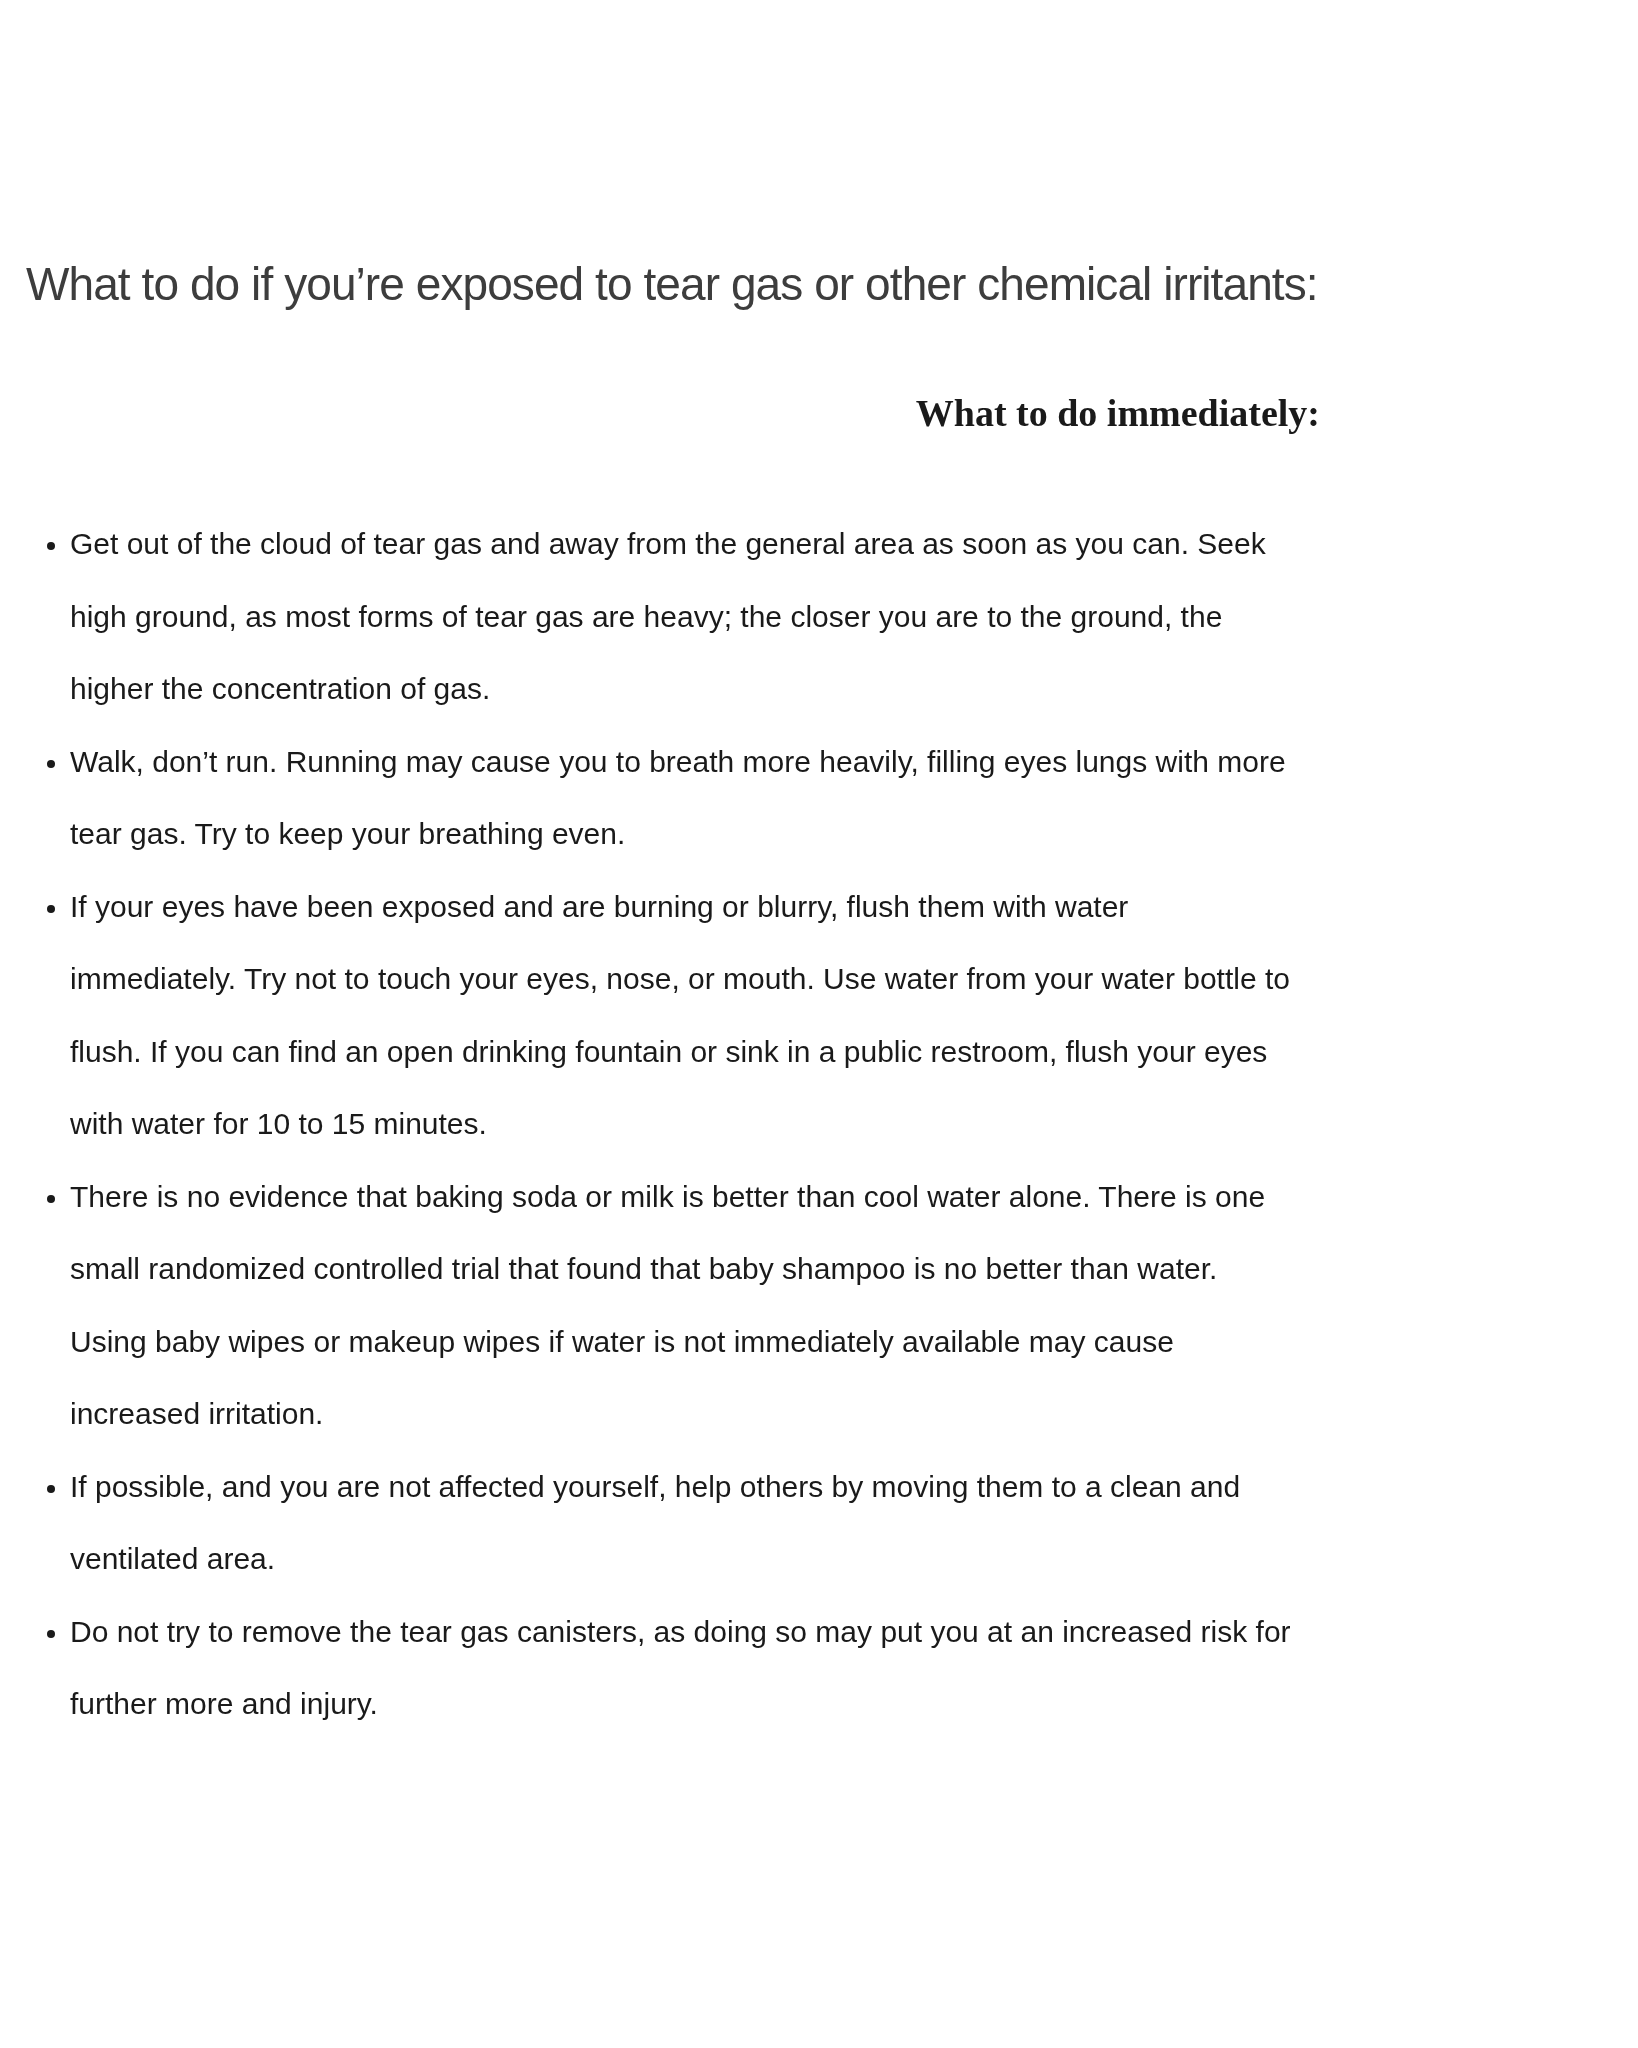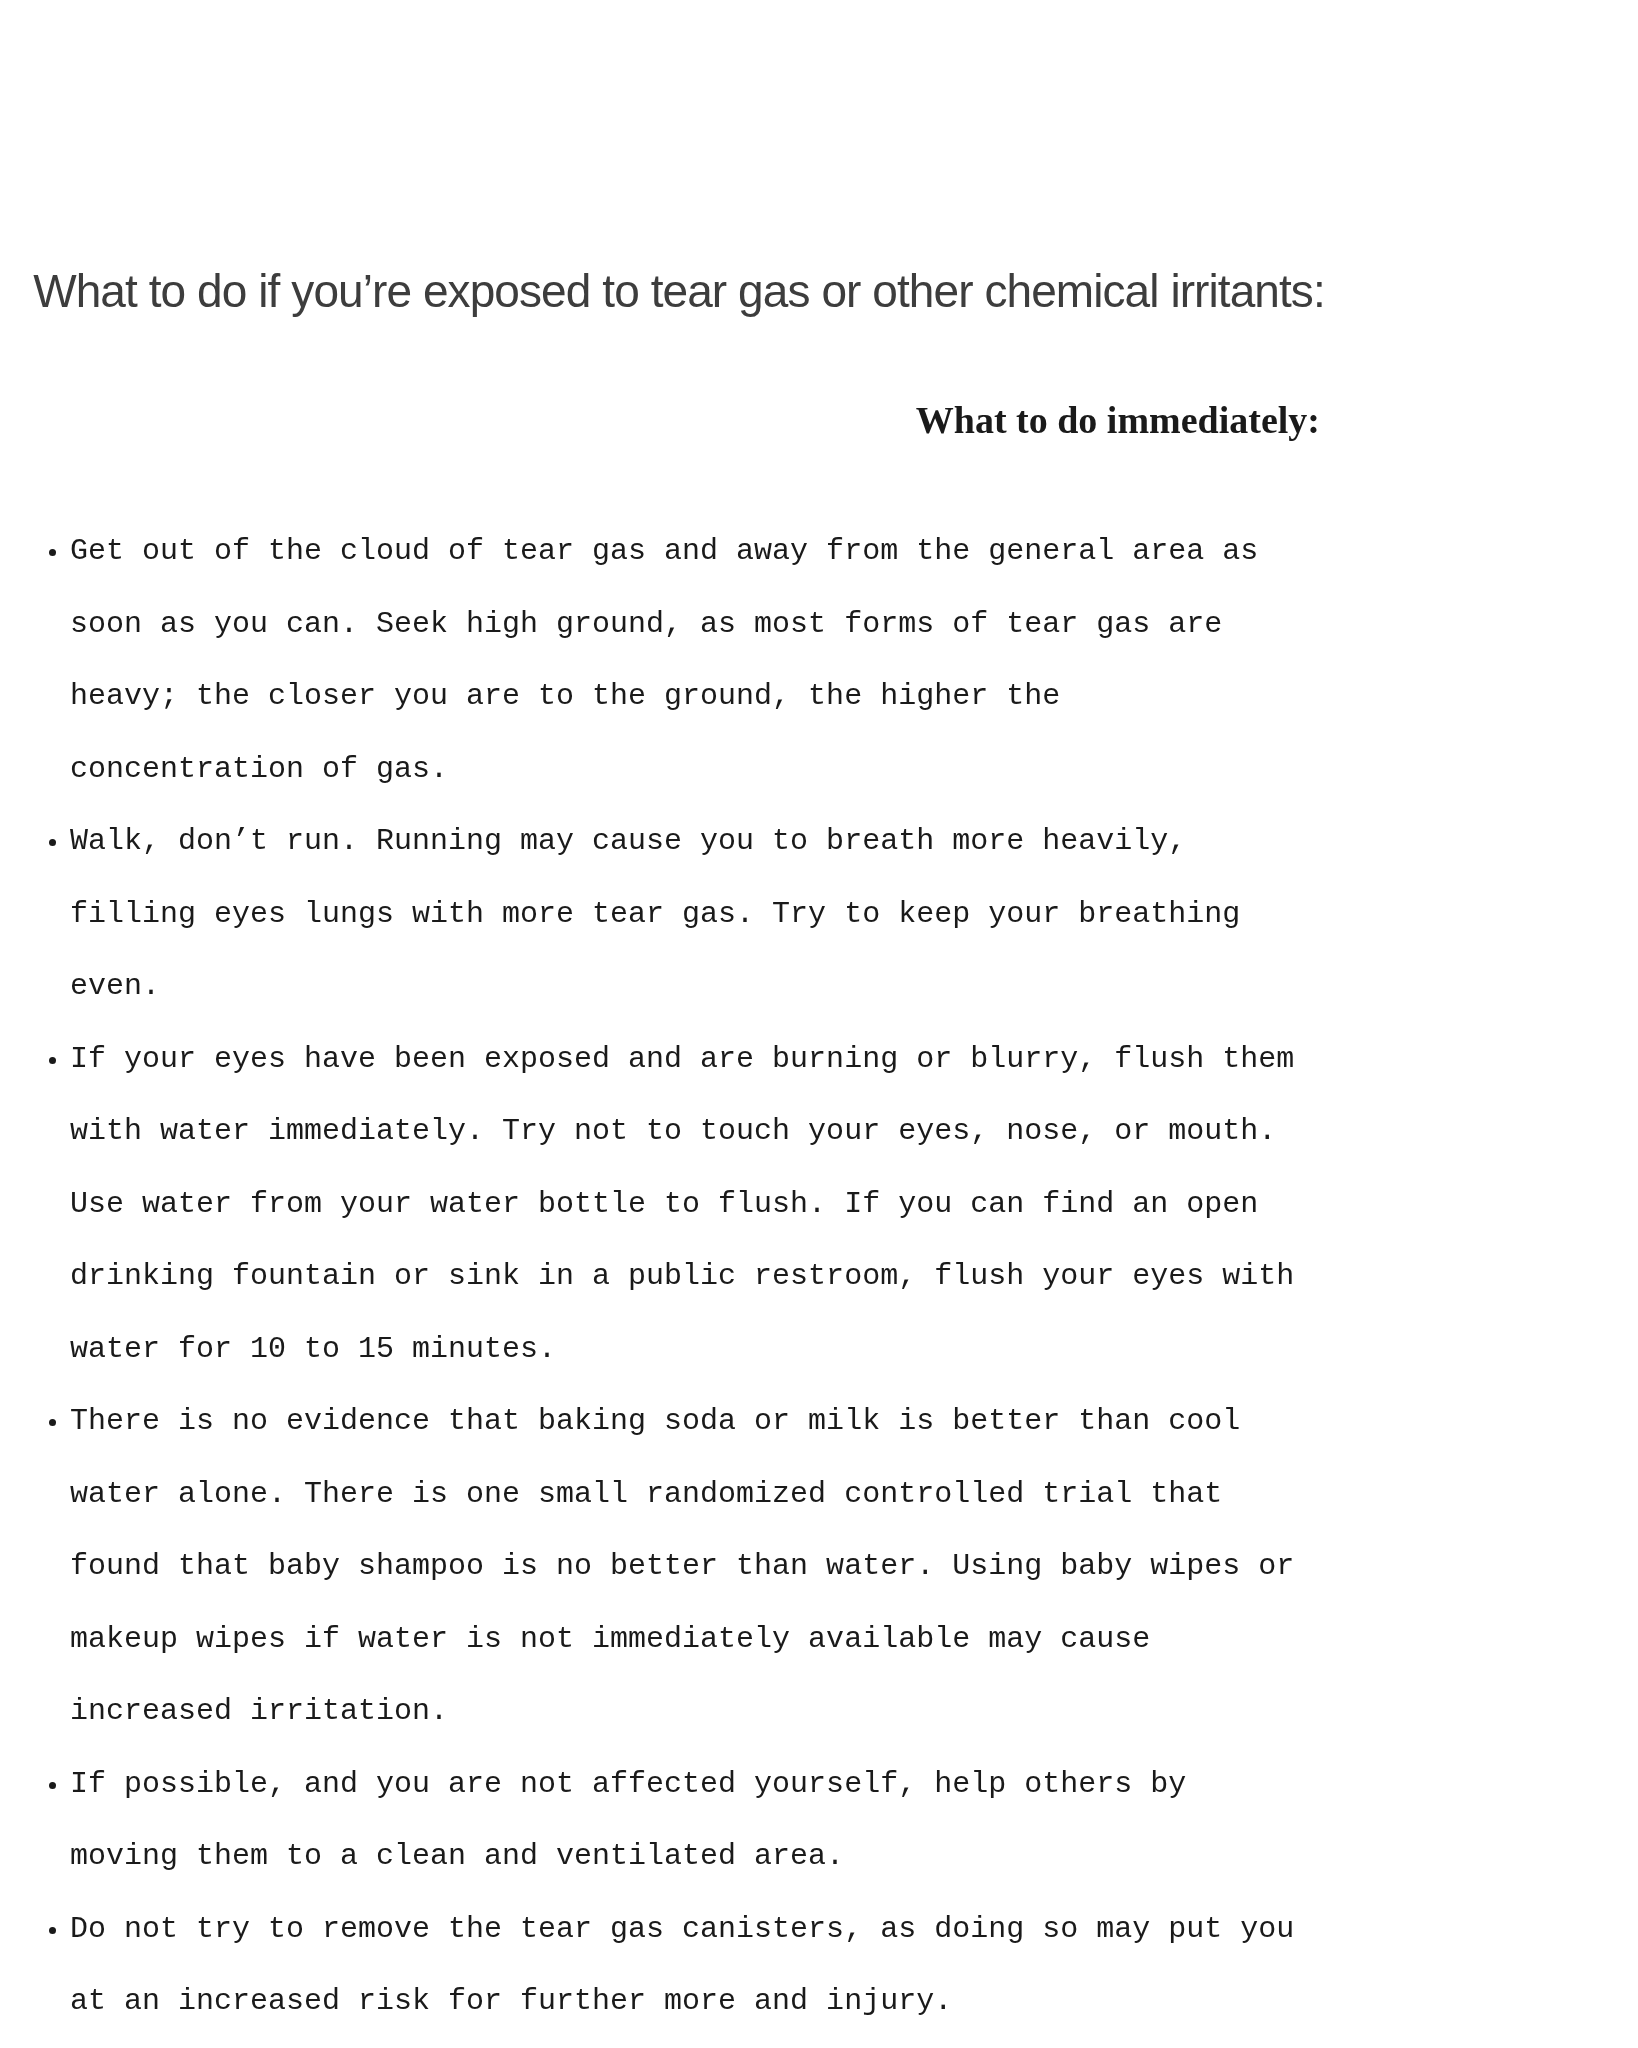--- a/index.html
+++ b/index.html
@@ -12,48 +12,47 @@
     height: 2048px;
     overflow: hidden;
     font-family: "Liberation Serif", serif;
   }
   .article {
     box-sizing: border-box;
     padding: 232px 0 0 18px;
     width: 1320px;
   }
   .section-title {
-    margin: 15px;
+    margin: 8px;
     font-family: "Liberation Sans", sans-serif;
     font-weight: 300;
     font-size: 46px;
     line-height: 88px;
     letter-spacing: -0.02em;
     color: #3d3d3d;
     width: 1292px;
-    text-align: center;
   }
   .sub-heading {
     margin: 62px 0 0 0;
     font-family: "Liberation Serif", serif;
     font-weight: 700;
     font-size: 38px;
     line-height: 46px;
     color: #1a1a1a;
     text-align: right;
   }
   .steps-list {
     margin: 72px 0 0 0;
     box-sizing: content-box;
     padding: 0 0 0 52px;
     width: 1230px;
     list-style: disc outside;
   }
   .steps-list li {
-    font-family: Liberation Mono, monospace;
+    font-family: Liberation Sans, sans-serif;
     font-size: 30px;
     line-height: 72.5px;
     color: #1a1a1a;
     margin: 0;
     padding: 0;
   }
   .steps-list li::marker {
     color: #1a1a1a;
     font-size: 26px;
   }

